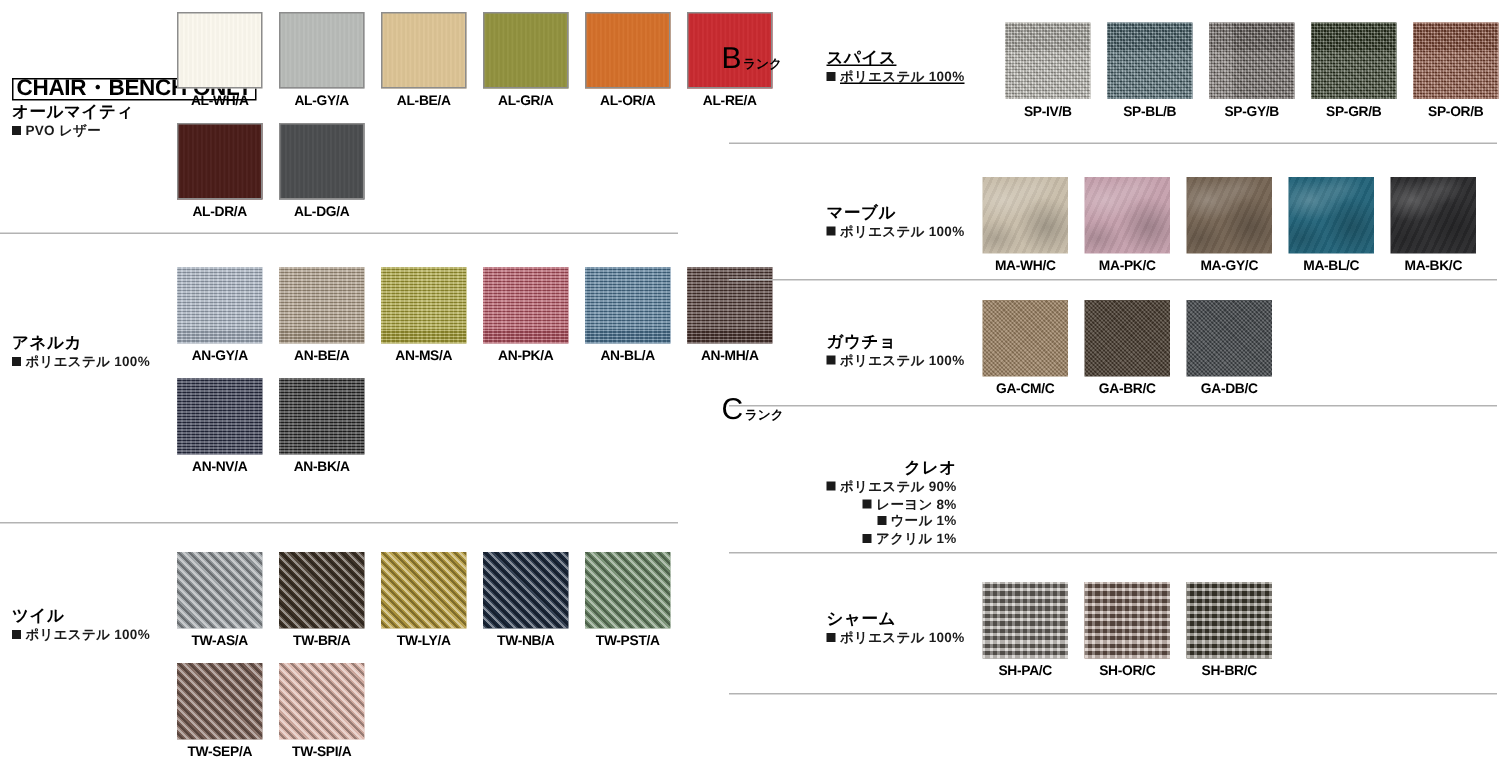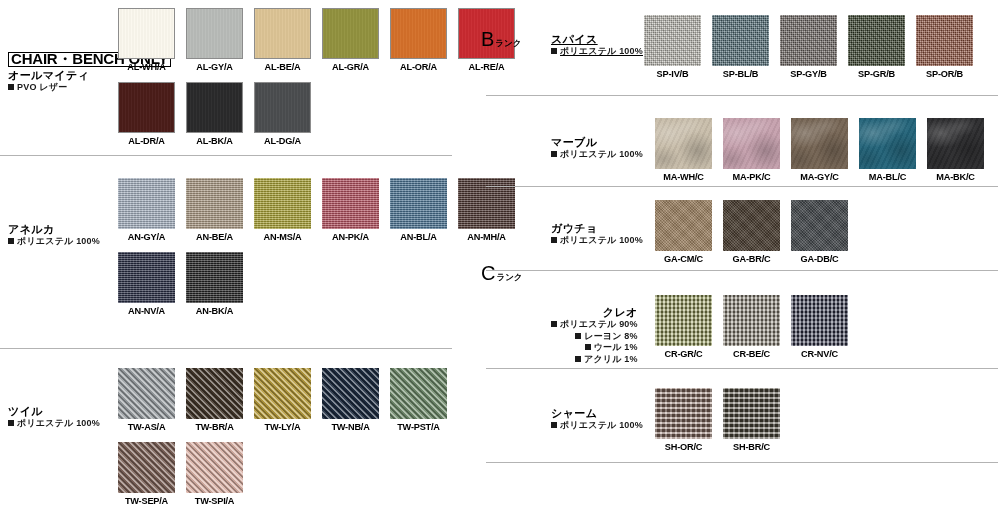--- a/index.html
+++ b/index.html
@@ -204,26 +204,20 @@
         </div>
       </div>
       <div class="row" style="left: 118px; top: 82px;">
         <div class="cell">
           <div class="sw bordered" style="background: rgb(75, 29, 25);">
             <div class="tx tx-plain"></div>
           </div>
           <div class="code">AL-DR/A</div>
         </div>
         <div class="cell">
-          <div class="sw bordered" style="background: rgb(42, 42, 43);">
-            <div class="tx tx-plain"></div>
-          </div>
-          <div class="code">AL-BK/A</div>
-        </div>
-        <div class="cell">
           <div class="sw bordered" style="background: rgb(75, 77, 79);">
             <div class="tx tx-plain"></div>
           </div>
           <div class="code">AL-DG/A</div>
         </div>
       </div>
       <div class="divider" style="top: 155px; left: 0px; width: 452px;"></div>
       <div class="labelbox" style="left: 8px; top: 222px;">
         <div class="gname">アネルカ</div>
         <div class="comp"><span class="sq"></span><span>ポリエステル 100%</span></div>
@@ -332,21 +326,21 @@
         </div>
       </div>
     </div>
   <div class="col" id="col-right">
       <div class="rank" style="top: 28px; left: 3px;"><span class="big">B</span><span class="sub">ランク</span></div>
       <div class="rank" style="top: 262px; left: 3px;"><span class="big">C</span><span class="sub">ランク</span></div>
       <div class="labelbox" style="left: 73px; top: 32px; text-decoration: underline;">
         <div class="gname">スパイス</div>
         <div class="comp"><span class="sq"></span><span>ポリエステル 100%</span></div>
       </div>
-      <div class="row" style="left: 166px; top: 15px;">
+      <div class="row" style="left: 192px; top: 15px;">
         <div class="cell">
           <div class="sw" style="background: rgb(194, 192, 184);">
             <div class="tx tx-tweed"></div>
           </div>
           <div class="code">SP-IV/B</div>
         </div>
         <div class="cell">
           <div class="sw" style="background: rgb(76, 106, 116);">
             <div class="tx tx-tweed"></div>
           </div>
@@ -434,47 +428,33 @@
         </div>
       </div>
       <div class="divider" style="top: 270px; left: 8px; width: 512px;"></div>
       <div class="labelbox" style="left: 73px; top: 305px; text-align: right;">
         <div class="gname">クレオ</div>
         <div class="comp"><span class="sq"></span><span>ポリエステル 90%</span></div>
         <div class="comp"><span class="sq"></span><span>レーヨン 8%</span></div>
         <div class="comp"><span class="sq"></span><span>ウール 1%</span></div>
         <div class="comp"><span class="sq"></span><span>アクリル 1%</span></div>
       </div>
-      <div class="row" style="left: 177px; top: 295px;">
-        <div class="cell">
-          <div class="sw" style="background: rgb(163, 171, 94);">
-            <div class="tx tx-basket"></div>
-          </div>
-          <div class="code">CR-GR/C</div>
-        </div>
-        <div class="cell">
-          <div class="sw" style="background: rgb(154, 145, 131);">
-            <div class="tx tx-basket"></div>
-          </div>
-          <div class="code">CR-BE/C</div>
-        </div>
-        <div class="cell">
-          <div class="sw" style="background: rgb(51, 55, 79);">
-            <div class="tx tx-basket"></div>
-          </div>
-          <div class="code">CR-NV/C</div>
-        </div>
-      </div>
       <div class="divider" style="top: 368px; left: 8px; width: 512px;"></div>
       <div class="labelbox" style="left: 73px; top: 406px;">
         <div class="gname">シャーム</div>
         <div class="comp"><span class="sq"></span><span>ポリエステル 100%</span></div>
       </div>
       <div class="row" style="left: 177px; top: 388px;">
         <div class="cell">
+          <div class="sw" style="background: rgb(156, 149, 140);">
+            <div class="tx tx-check"></div>
+          </div>
+          <div class="code">SH-PA/C</div>
+        </div>
+        <div class="cell">
           <div class="sw" style="background: rgb(157, 126, 112);">
             <div class="tx tx-check"></div>
           </div>
           <div class="code">SH-OR/C</div>
         </div>
         <div class="cell">
           <div class="sw" style="background: rgb(93, 87, 70);">
             <div class="tx tx-check"></div>
           </div>
           <div class="code">SH-BR/C</div>

